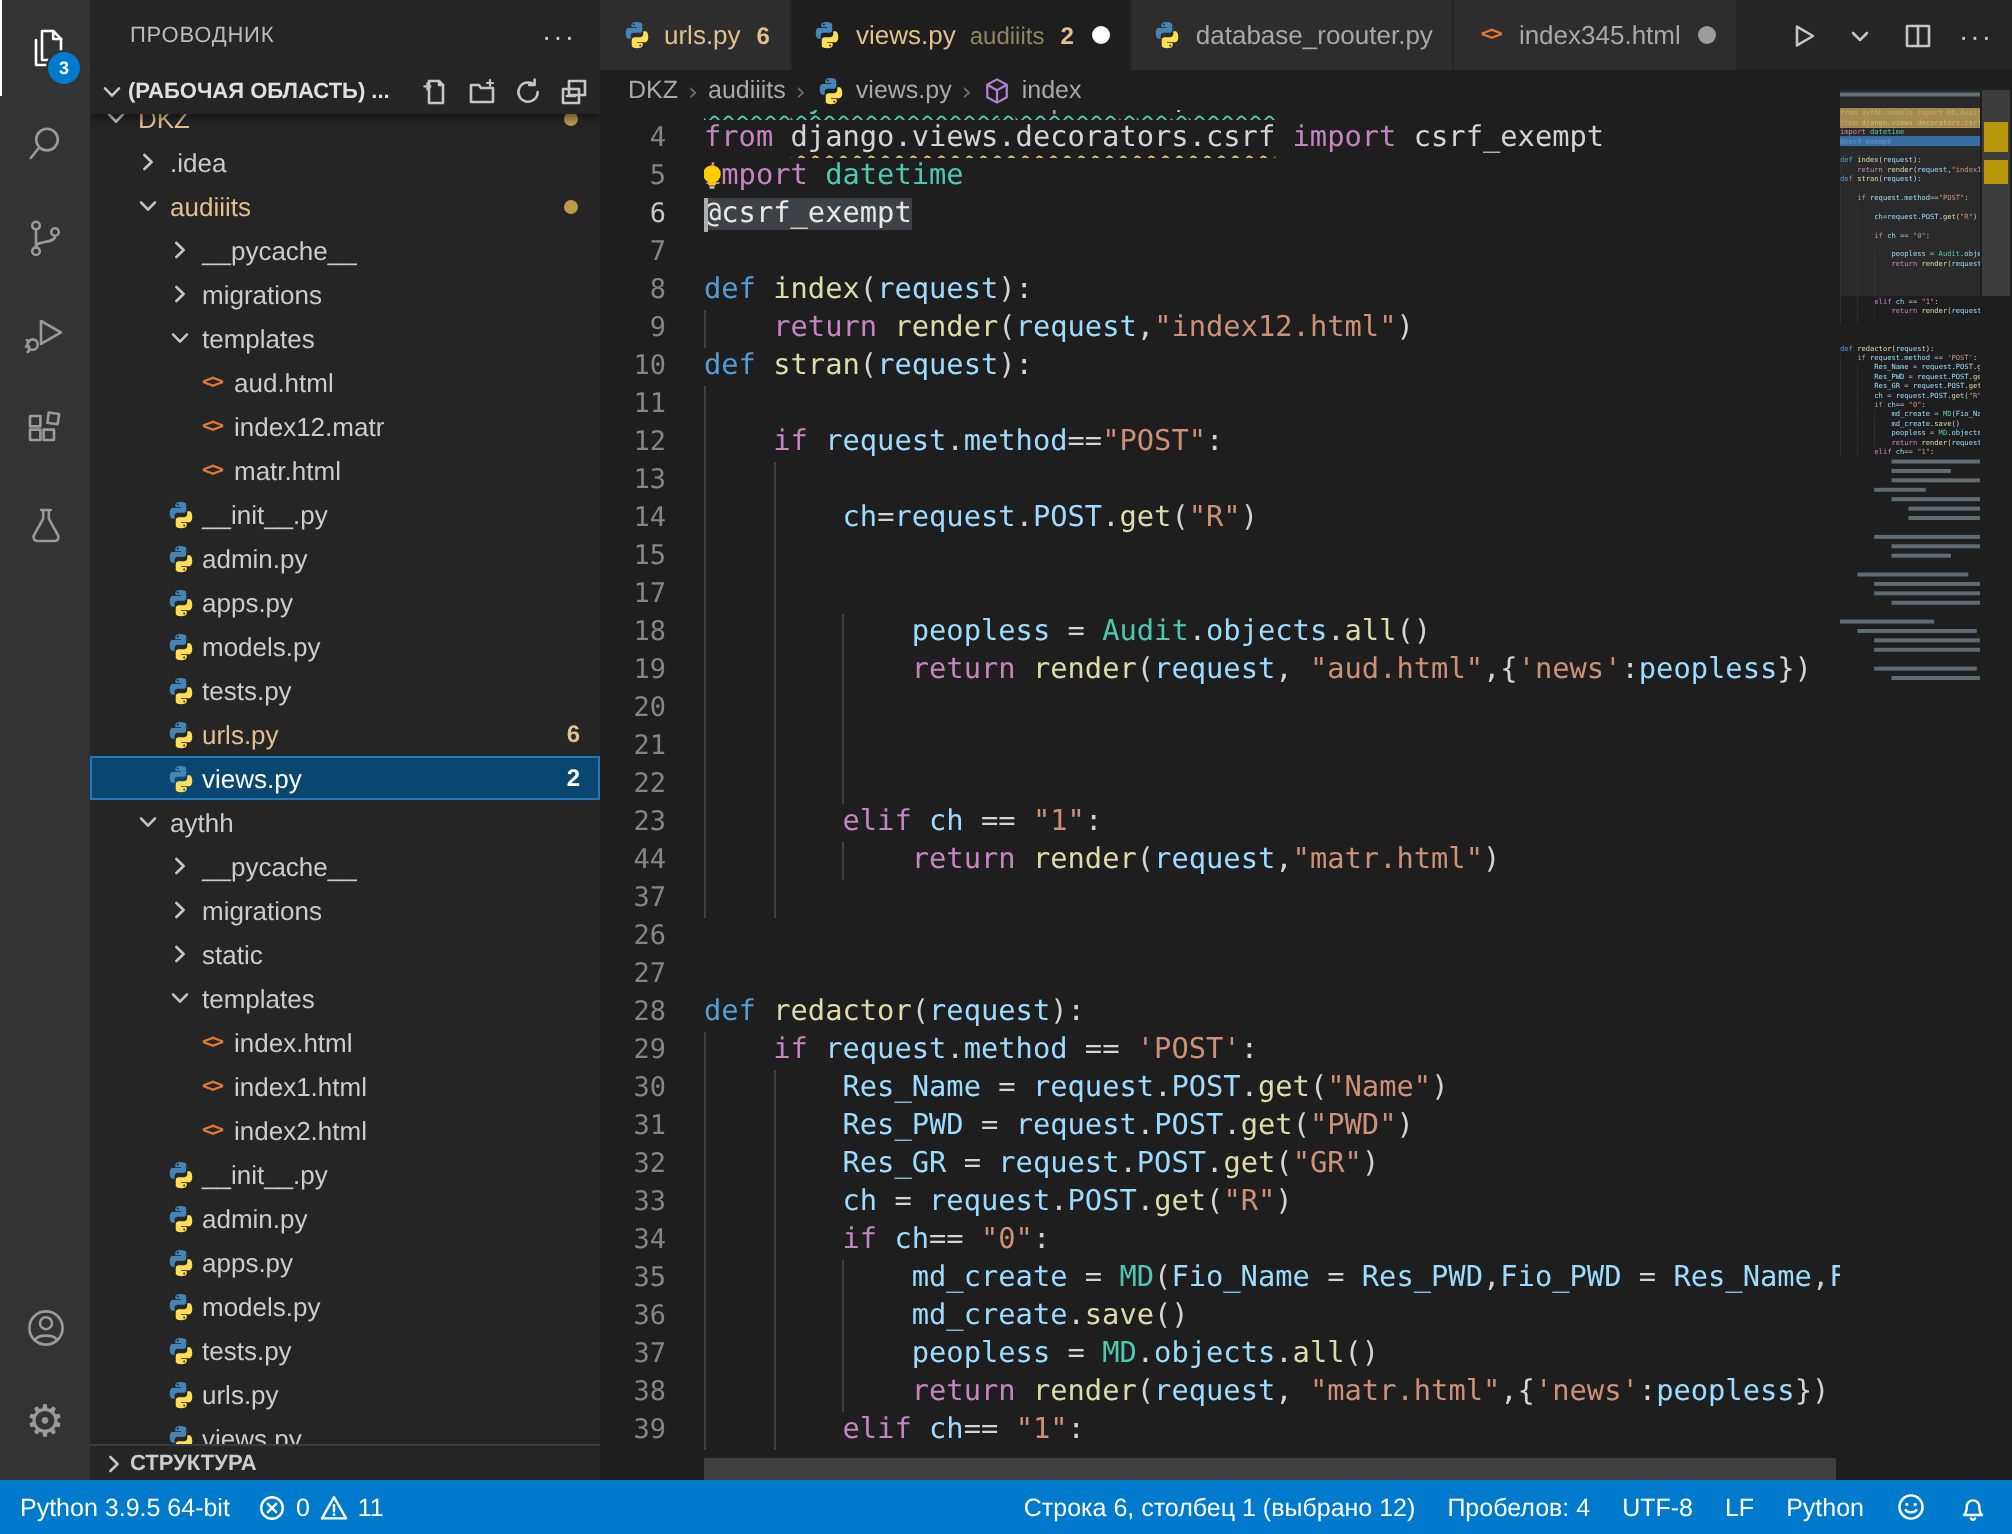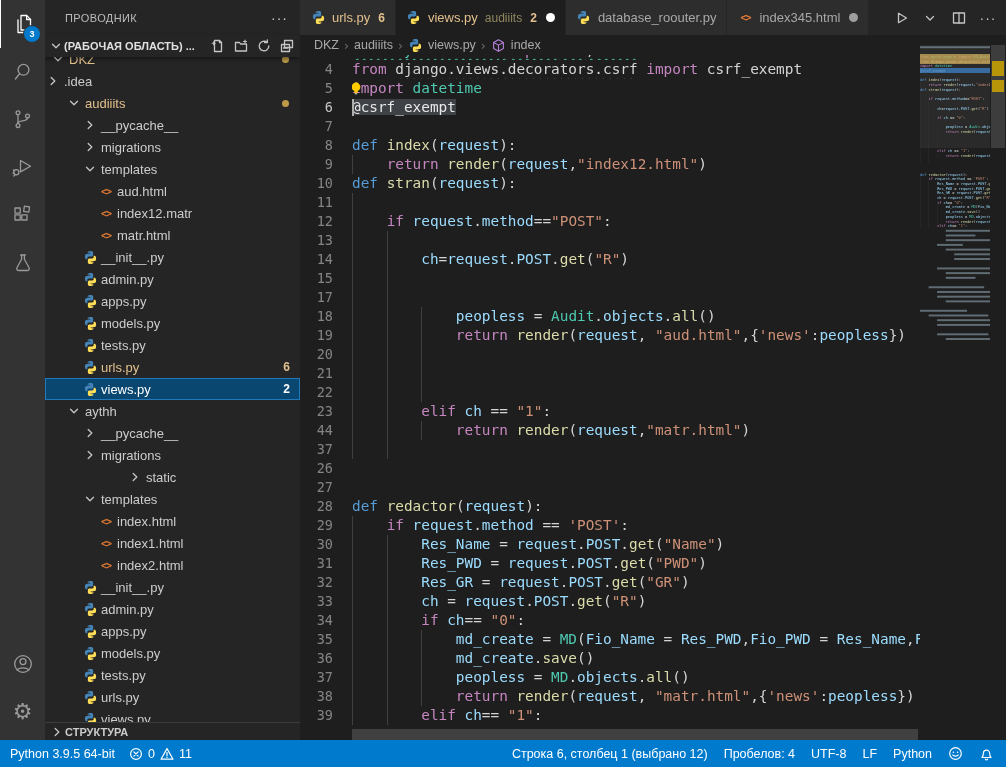--- a/index.html
+++ b/index.html
@@ -216,21 +216,21 @@
         <div id="tree">
           <div class="trow gold" style="padding-left: 5px;">
             <span class="tchev">
               <svg width="16" height="16" viewBox="0 0 16 16" fill="none" stroke="currentColor" stroke-width="1.3" stroke-linecap="round" stroke-linejoin="round">
                 <polyline points="4.5,6.2 8,9.8 11.5,6.2"></polyline>
               </svg>
             </span>
             <span class="tlabel">DKZ</span>
             <span class="tdot"></span>
           </div>
-          <div class="trow" style="">
+          <div class="trow" style="padding-left: 21px;">
             <span class="tchev">
               <svg width="16" height="16" viewBox="0 0 16 16" fill="none" stroke="currentColor" stroke-width="1.3" stroke-linecap="round" stroke-linejoin="round">
                 <polyline points="6.2,4.5 9.8,8 6.2,11.5"></polyline>
               </svg>
             </span>
             <span class="tlabel">.idea</span>
           </div>
           <div class="trow gold" style="padding-left: 21px;">
             <span class="tchev">
               <svg width="16" height="16" viewBox="0 0 16 16" fill="none" stroke="currentColor" stroke-width="1.3" stroke-linecap="round" stroke-linejoin="round">
@@ -364,21 +364,21 @@
             <span class="tlabel">__pycache__</span>
           </div>
           <div class="trow" style="padding-left: 37px;">
             <span class="tchev">
               <svg width="16" height="16" viewBox="0 0 16 16" fill="none" stroke="currentColor" stroke-width="1.3" stroke-linecap="round" stroke-linejoin="round">
                 <polyline points="6.2,4.5 9.8,8 6.2,11.5"></polyline>
               </svg>
             </span>
             <span class="tlabel">migrations</span>
           </div>
-          <div class="trow" style="padding-left: 37px; margin-left: 45px;">
+          <div class="trow" style="padding-left: 37px;">
             <span class="tchev">
               <svg width="16" height="16" viewBox="0 0 16 16" fill="none" stroke="currentColor" stroke-width="1.3" stroke-linecap="round" stroke-linejoin="round">
                 <polyline points="6.2,4.5 9.8,8 6.2,11.5"></polyline>
               </svg>
             </span>
             <span class="tlabel">static</span>
           </div>
           <div class="trow" style="padding-left: 37px;">
             <span class="tchev">
               <svg width="16" height="16" viewBox="0 0 16 16" fill="none" stroke="currentColor" stroke-width="1.3" stroke-linecap="round" stroke-linejoin="round">

